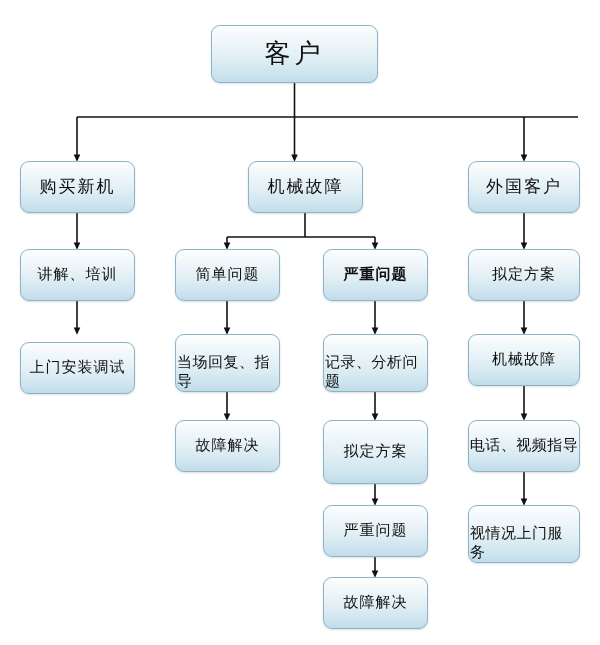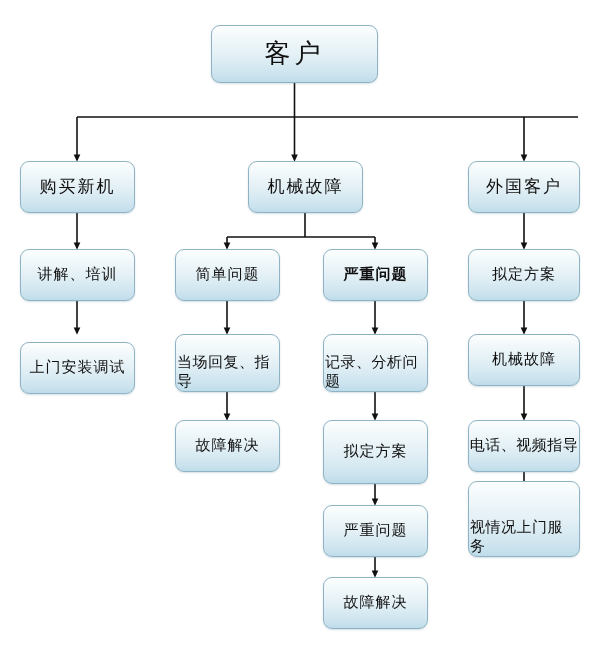--- a/index.html
+++ b/index.html
@@ -127,21 +127,21 @@
       </div>
       <div class="node center n-std" style="left: 323px; top: 420px; width: 105px; height: 64px;">
         <span class="txt">拟定方案</span>
       </div>
       <div class="node center n-wrap" style="left: 468px; top: 420px; width: 112px; height: 52px;">
         <span class="txt">电话、视频指导</span>
       </div>
       <div class="node center n-std" style="left: 323px; top: 505px; width: 105px; height: 52px;">
         <span class="txt">严重问题</span>
       </div>
-      <div class="node leftal n-wrap" style="left: 468px; top: 481px; width: 112px; height: 76px;">
+      <div class="node leftal n-wrap" style="left: 468px; top: 505px; width: 112px; height: 58px;">
         <span class="txt">视情况上门服务</span>
       </div>
       <div class="node center n-std" style="left: 323px; top: 577px; width: 105px; height: 52px;">
         <span class="txt">故障解决</span>
       </div>
     </div>
 
 </div>
 
 </body></html>

